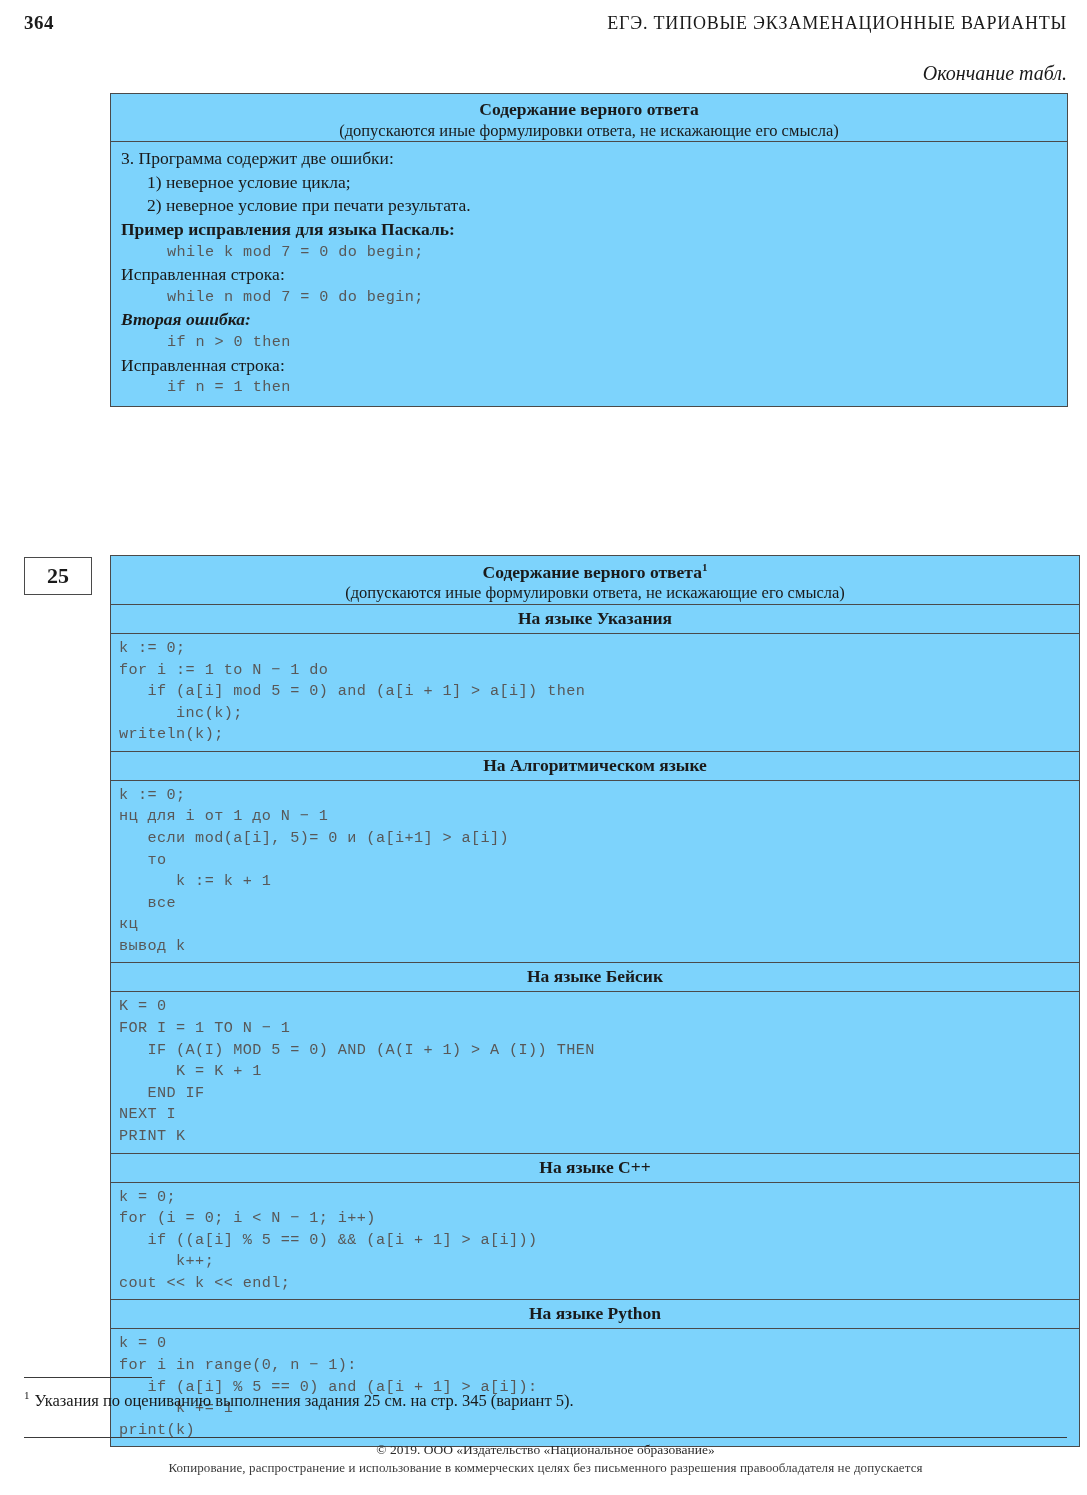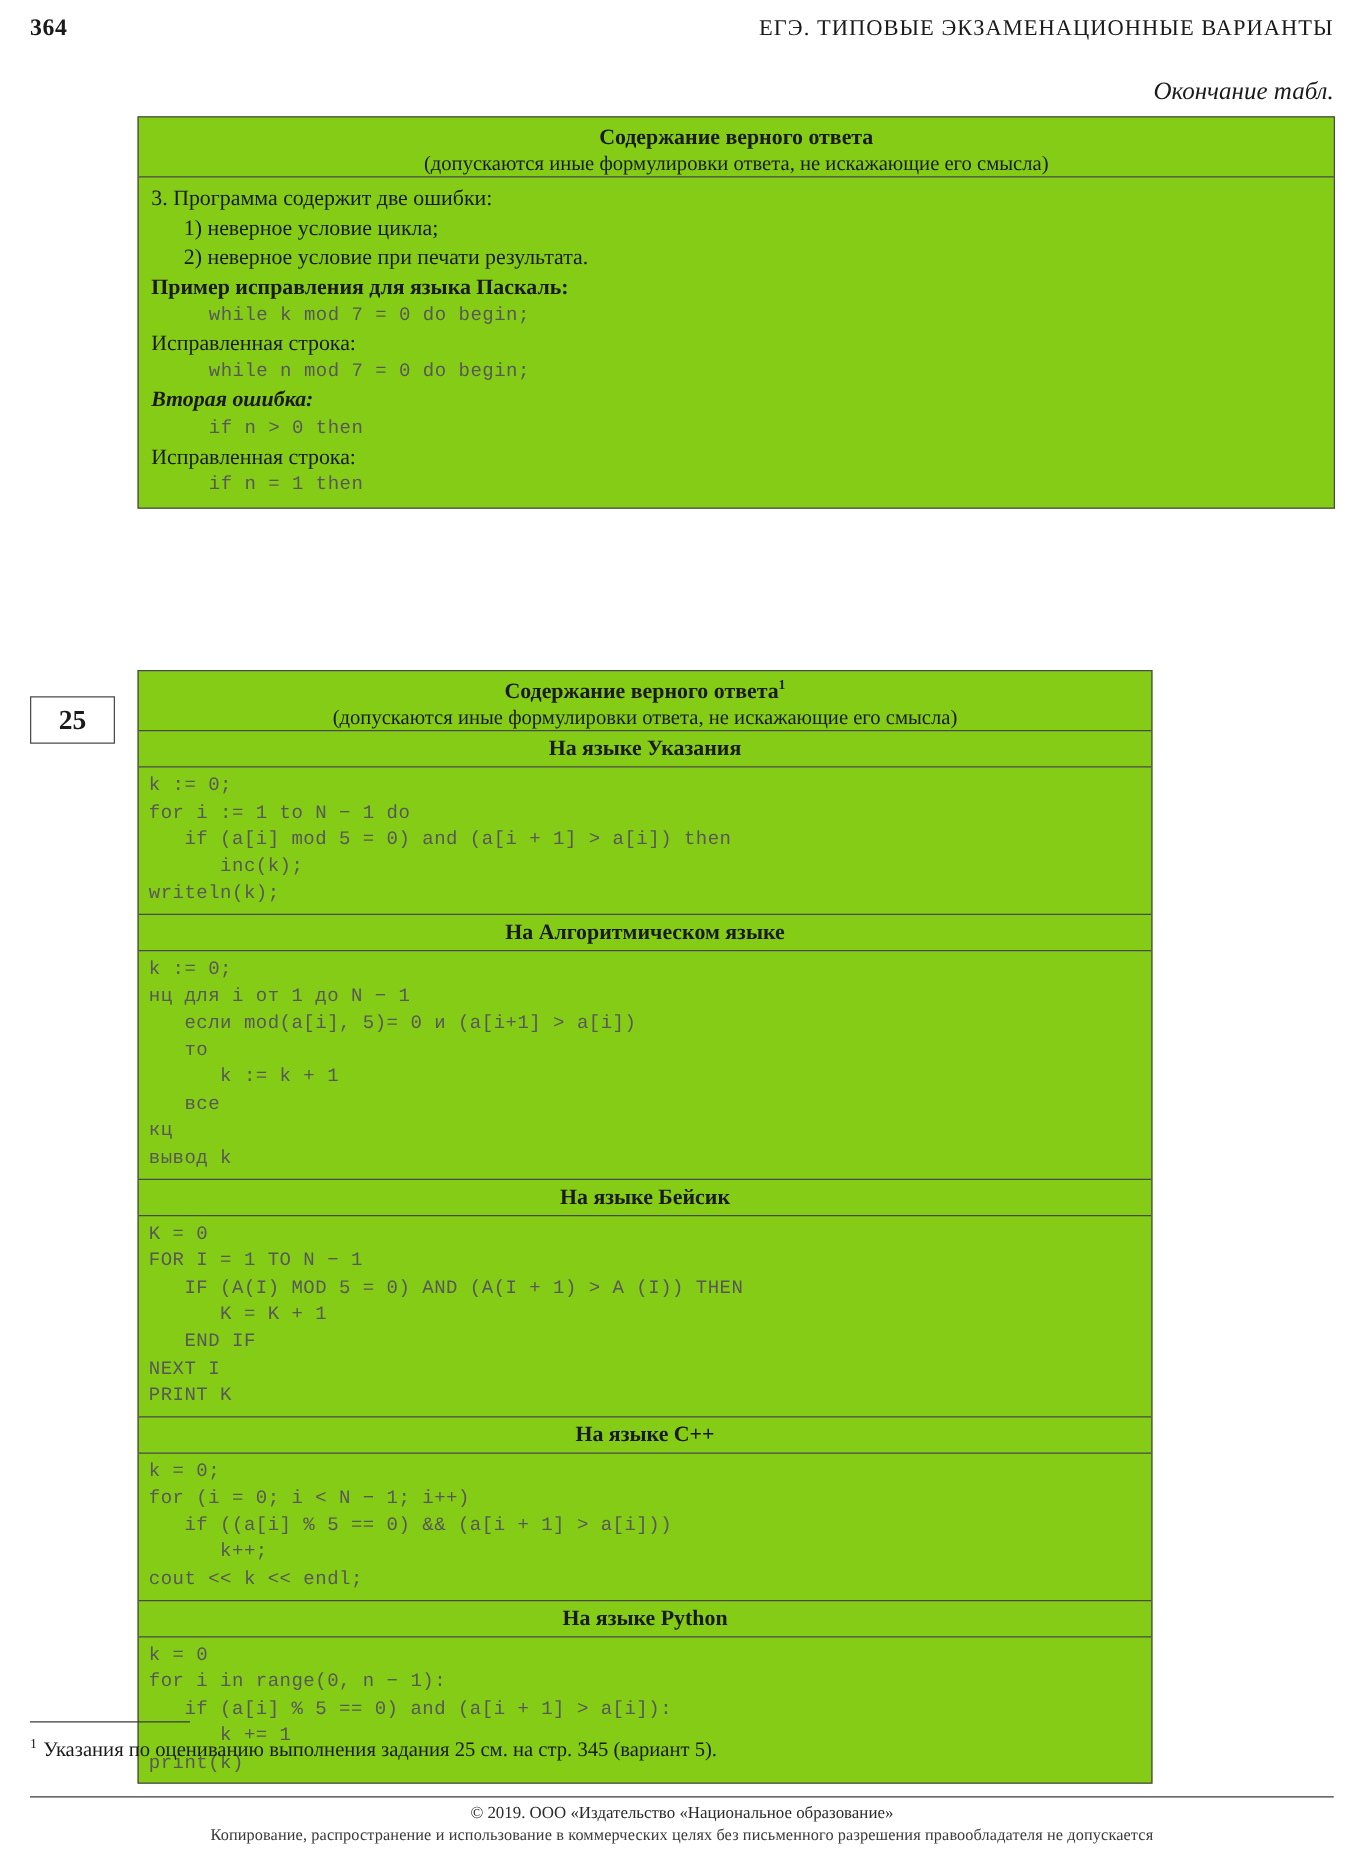--- a/index.html
+++ b/index.html
@@ -51,21 +51,21 @@
     right: 20px;
     font-style: italic;
     font-size: 20px;
   }
 
   
   .box {
     position: absolute;
     border: 1px solid #4a4a4a;
     box-sizing: border-box;
-    background: #84cc16;
+    background: #7dd3fc;
   }
   .box-1 {
     top: 93px;
     left: 110px;
     width: 958px;
   }
   .centerhead {
     text-align: center;
     font-weight: bold;
     font-size: 17.5px;
@@ -112,23 +112,23 @@
     width: 68px;
     height: 38px;
     border: 1px solid #4a4a4a;
     box-sizing: border-box;
     text-align: center;
     font-weight: bold;
     font-size: 22px;
     line-height: 36px;
   }
   .box-2 {
-    top: 536px;
+    top: 555px;
     left: 110px;
-    width: 812px;
+    width: 970px;
   }
   .sup {
     font-size: 11px;
     vertical-align: super;
   }
   .lang-head {
     text-align: center;
     font-weight: bold;
     font-size: 17.5px;
     padding: 3px 0 4px 0;

